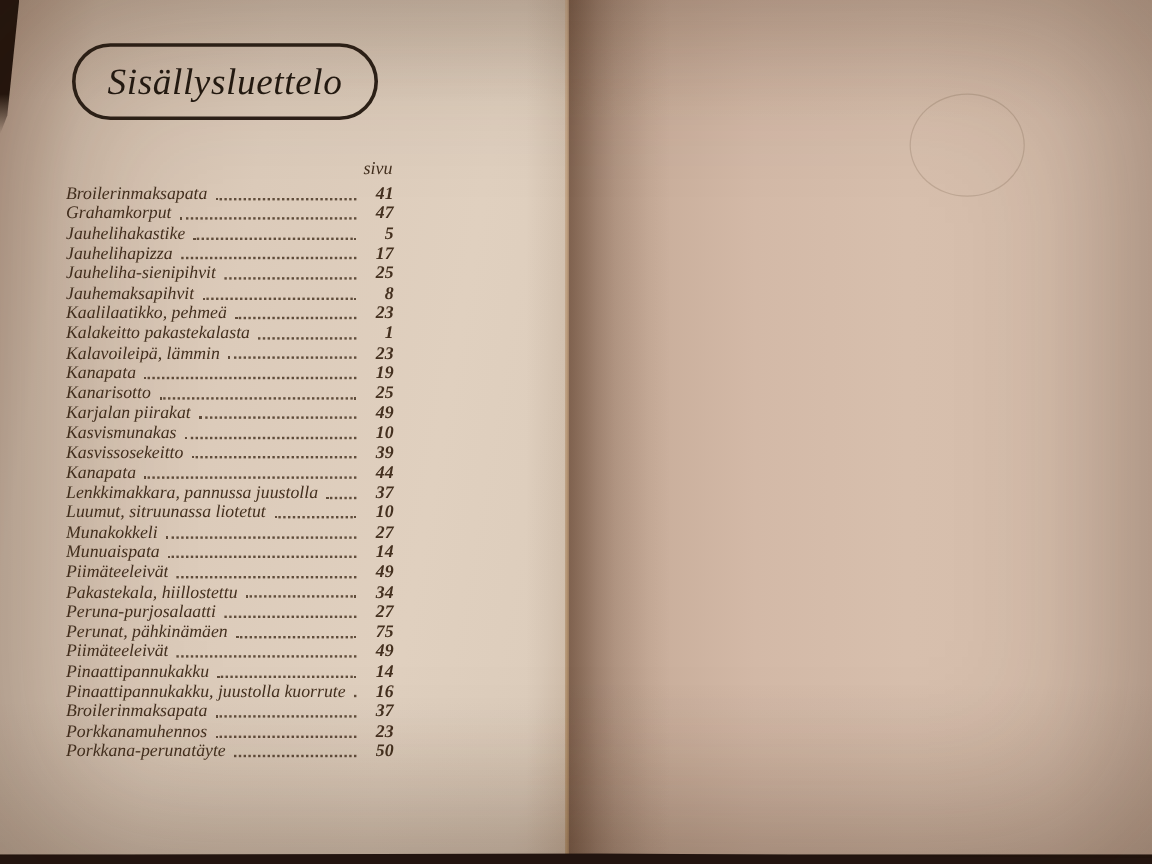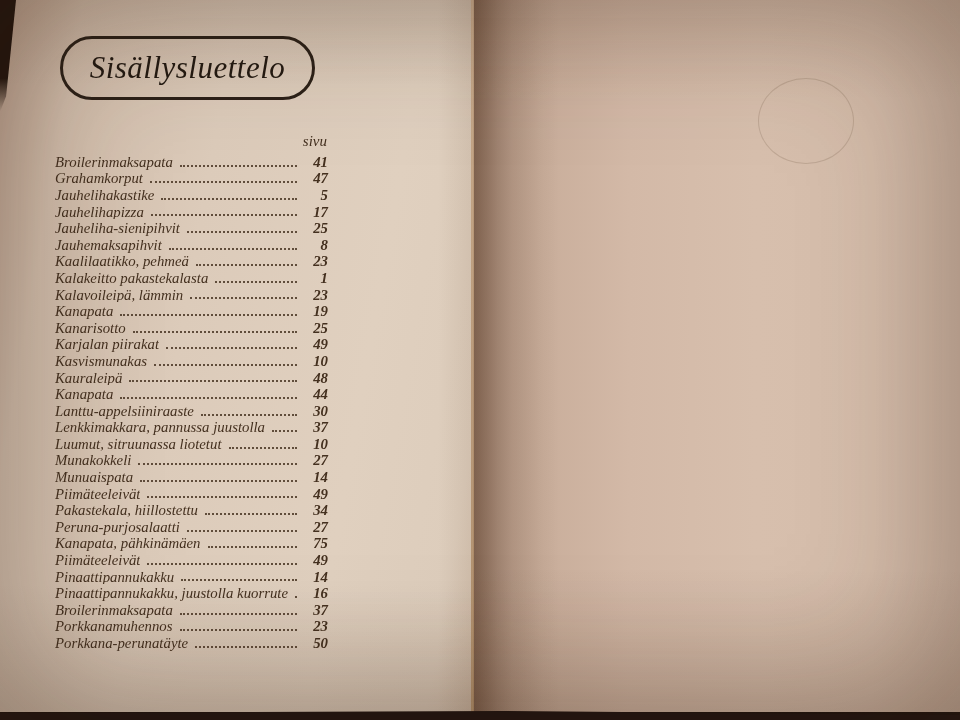--- a/index.html
+++ b/index.html
@@ -202,38 +202,33 @@
     <span class="toc-leader"></span>
     <span class="toc-page">49</span>
   </div>
 
   <div class="toc-row">
     <span class="toc-name">Kasvismunakas</span>
     <span class="toc-leader"></span>
     <span class="toc-page">10</span>
   </div>
 
-
-  <div class="toc-row">
-    <span class="toc-name">Kauraleipä</span>
-    <span class="toc-leader"></span>
-    <span class="toc-page">48</span>
-  </div>
+  <div class="toc-row">
+    <span class="toc-name">Kasvissosekeitto</span>
+    <span class="toc-leader"></span>
+    <span class="toc-page">39</span>
+  </div>
+
 
   <div class="toc-row">
     <span class="toc-name">Kanapata</span>
     <span class="toc-leader"></span>
     <span class="toc-page">44</span>
   </div>
 
-  <div class="toc-row">
-    <span class="toc-name">Lanttu-appelsiiniraaste</span>
-    <span class="toc-leader"></span>
-    <span class="toc-page">30</span>
-  </div>
 
   <div class="toc-row">
     <span class="toc-name">Lenkkimakkara, pannussa juustolla</span>
     <span class="toc-leader"></span>
     <span class="toc-page">37</span>
   </div>
 
   <div class="toc-row">
     <span class="toc-name">Luumut, sitruunassa liotetut</span>
     <span class="toc-leader"></span>
@@ -264,21 +259,21 @@
     <span class="toc-page">34</span>
   </div>
 
   <div class="toc-row">
     <span class="toc-name">Peruna-purjosalaatti</span>
     <span class="toc-leader"></span>
     <span class="toc-page">27</span>
   </div>
 
   <div class="toc-row">
-    <span class="toc-name">Kanapata, pähkinämäen</span>
+    <span class="toc-name">Perunat, pähkinämäen</span>
     <span class="toc-leader"></span>
     <span class="toc-page">75</span>
   </div>
 
   <div class="toc-row">
     <span class="toc-name">Piimäteeleivät</span>
     <span class="toc-leader"></span>
     <span class="toc-page">49</span>
   </div>
 

